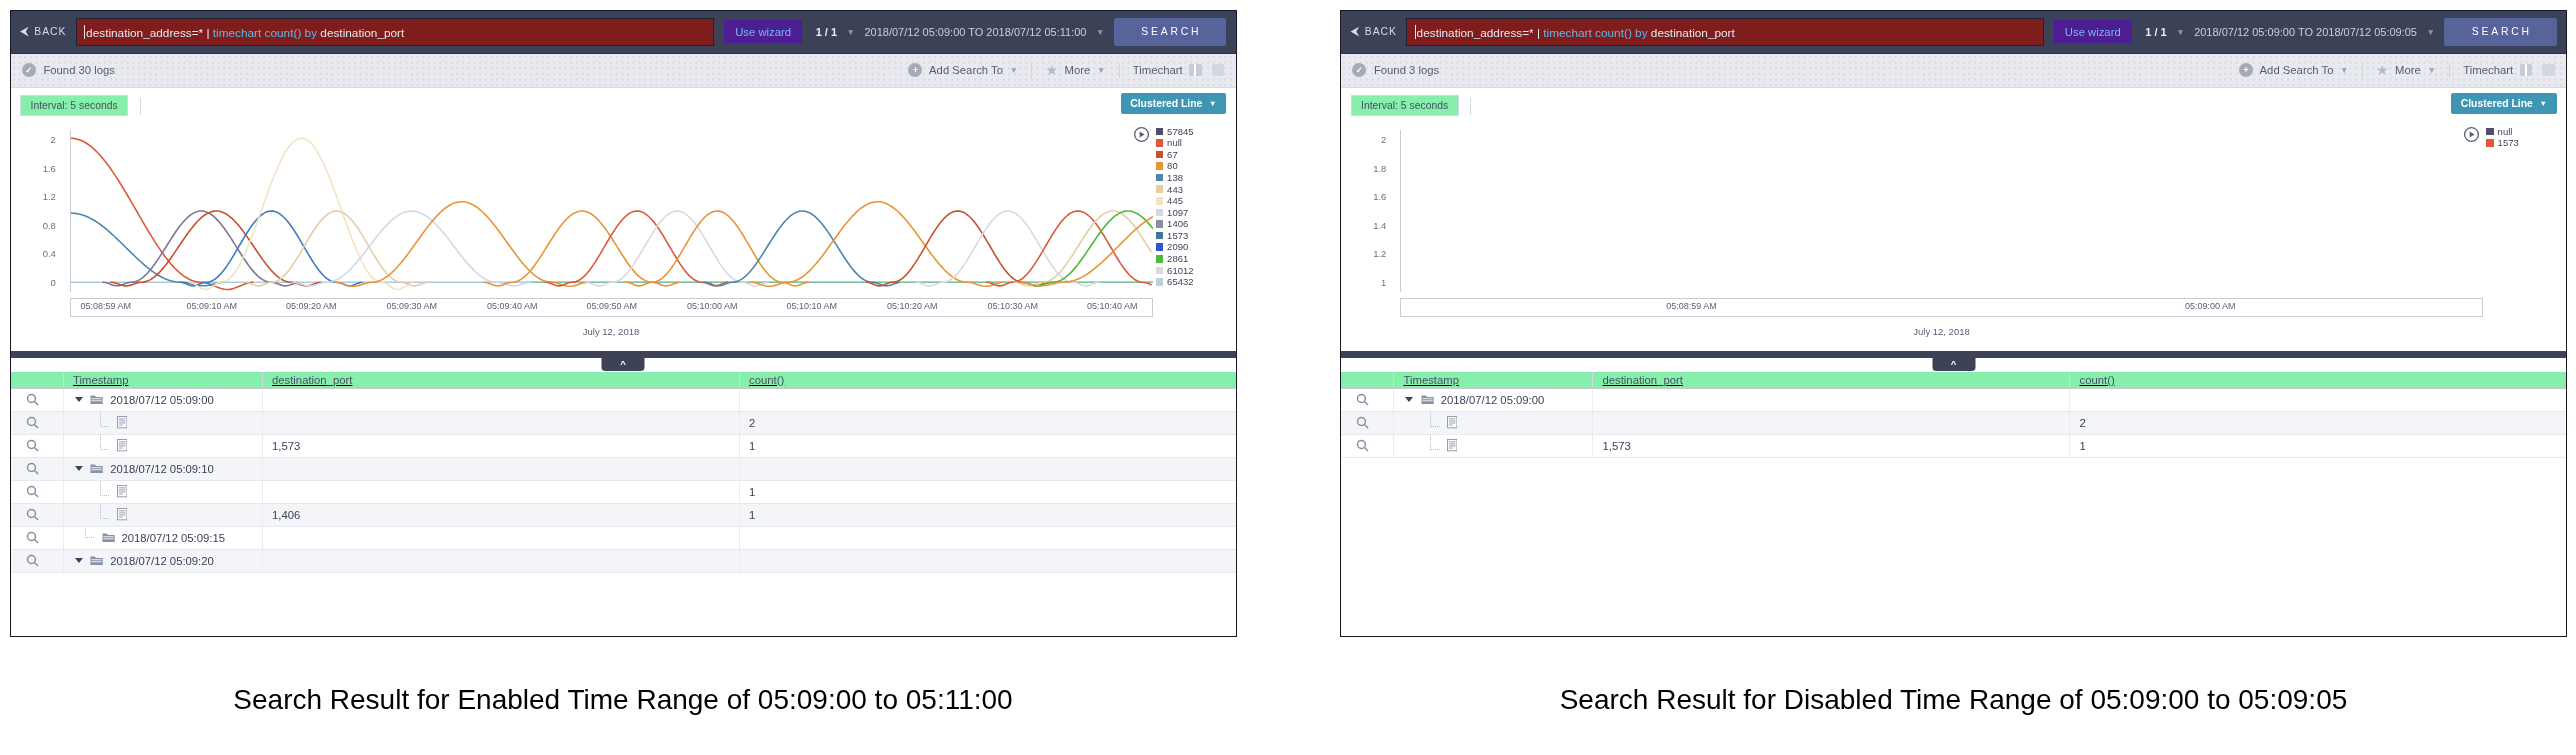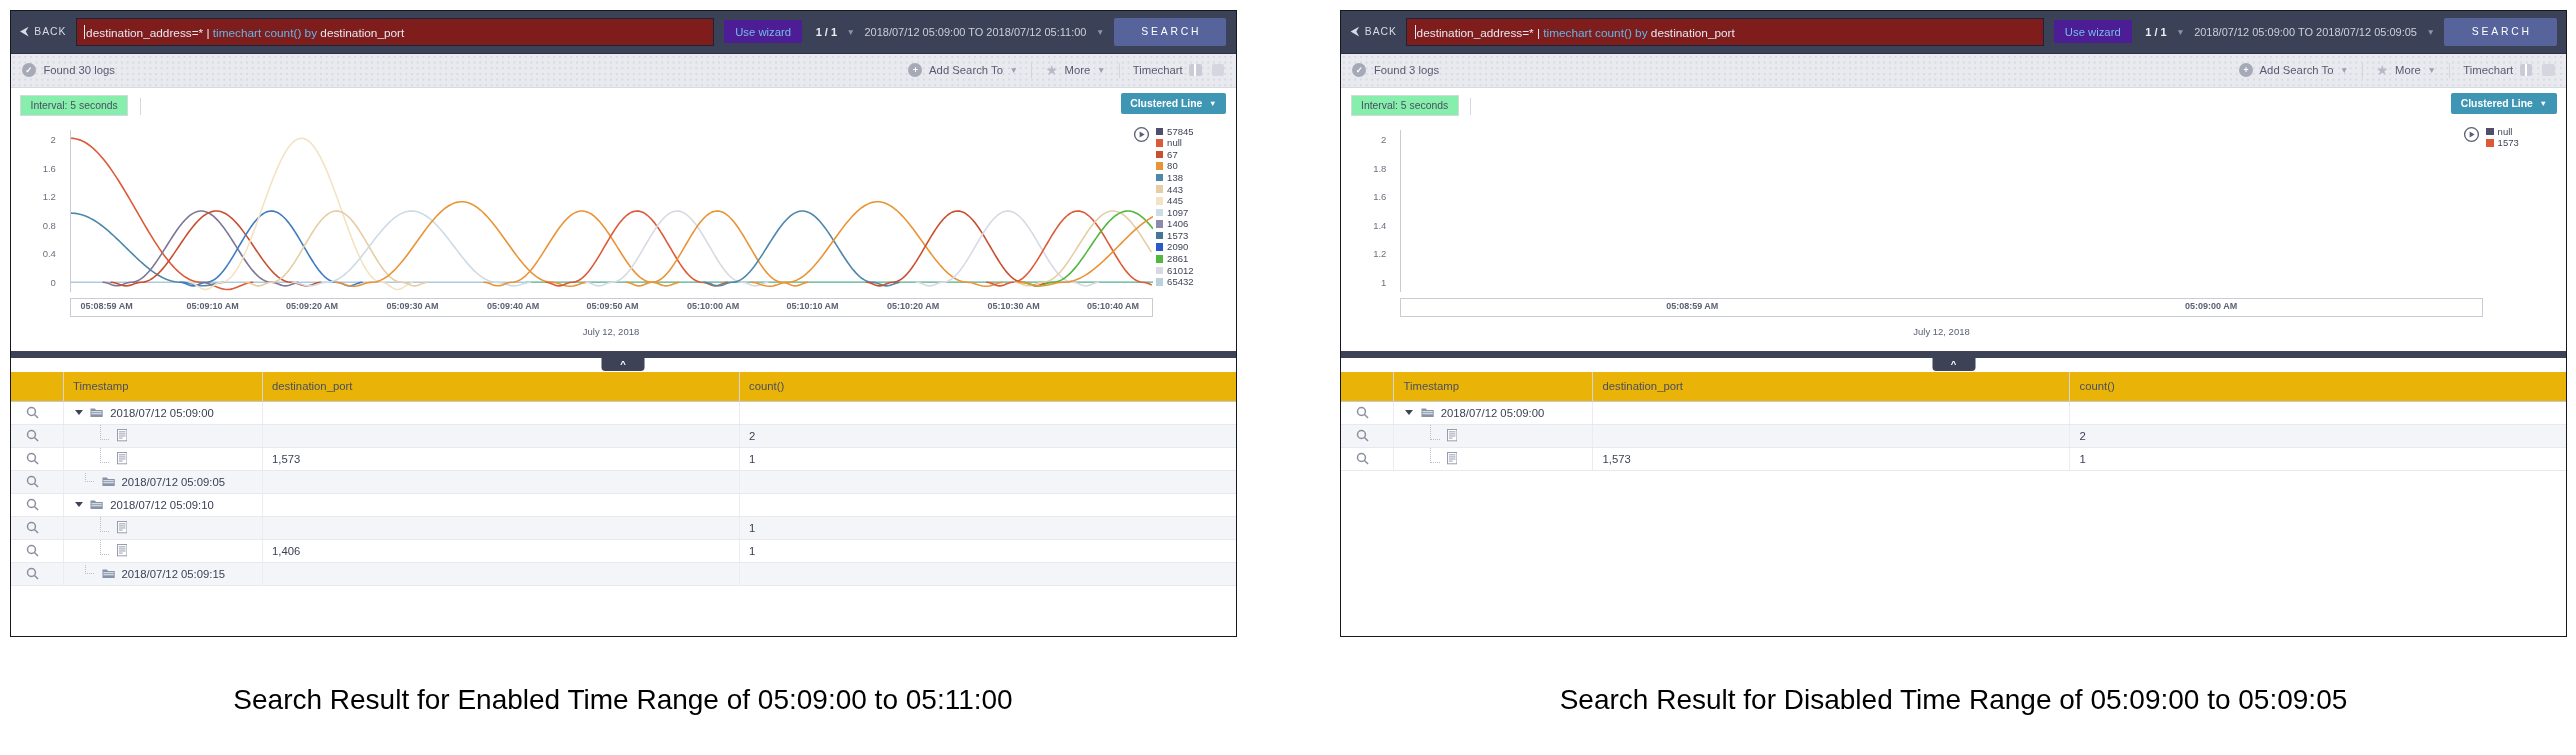--- a/index.html
+++ b/index.html
@@ -76,42 +76,42 @@
   .chart-type-btn .dd { font-size:7.6px; }
   .y-axis { position:absolute; left:0; top:42px; bottom:59px; width:53px; }
   .y-tick { position:absolute; right:7.6px; font-size:9.5px; color:#6a7080; transform:translateY(-4.7px); }
   .plot {
     position:absolute; left:59px; right:83px; top:42px; bottom:59px;
     border-left:0.9px solid #c9ccd4;
   }
   .plot svg { width:100%; height:100%; display:block; }
   .x-strip {
     position:absolute; left:59px; right:83px; bottom:34px; height:19px;
-    border:0.9px solid #c9ccd4; background:#fff;font-weight:bold;
+    border:0.9px solid #c9ccd4; background:#fff;
   }
   .x-tick { position:absolute; top:2.8px; font-size:9px; color:#5c6173; white-space:nowrap; }
   .x-date { position:absolute; left:59px; right:83px; bottom:13.2px; text-align:center; font-size:9.5px; color:#5c6173; }
   .legend { position:absolute; right:3.8px; top:38px; width:76px; }
   .legend-play { position:absolute; left:-23px; top:0px; }
   .legend-item { display:flex; align-items:center; gap:3.8px; height:11.6px; }
   .legend-swatch { width:7.6px; height:7.6px; flex:0 0 auto; }
   .legend-label { font-size:9.5px; color:#3f4456; line-height:1; }
 
   
   .divider { position:relative; height:21px; background:#ffffff; }
   .divider-bar { height:7.6px; background:#3d4257; }
   .collapse-tab {
     position:absolute; top:7.6px; left:50%; transform:translateX(-50%);
     width:43px; height:13.2px; background:#3d4257; border-radius:0 0 3.8px 3.8px;
     color:#ffffff; font-size:9.5px; font-weight:bold; text-align:center; line-height:11.3px; cursor:default;
   }
 
   
   .tbl { width:100%; }
-  .tbl-header { display:flex; height:30px; background:#eab308; border-bottom:0.9px solid #c6c9d2; }
+  .tbl-header { display:flex; height:17px; background:#86efac; border-bottom:0.9px solid #c6c9d2;text-decoration:underline; }
   .th { font-size:11.3px; color:#4a4f63; display:flex; align-items:center; border-right:0.9px solid #d2d5dd; }
   .col-icon { width:53px; flex:0 0 auto; }
   .col-ts { width:199px; flex:0 0 auto; padding-left:9.5px; }
   .col-port { width:477px; flex:0 0 auto; padding-left:9.5px; }
   .col-count { flex:1 1 auto; padding-left:9.5px; border-right:none !important; }
   .row { display:flex; height:23px; border-bottom:0.9px solid #e8e9ee; align-items:stretch; }
   .row:nth-child(even) { background:#f4f5f8; }
   .cell { display:flex; align-items:center; font-size:11.3px; color:#3a3f55; border-right:0.9px solid #ebecf1; }
   .cell.col-icon { padding-left:15px; }
   .tri { width:0; height:0; border-left:4.3px solid transparent; border-right:4.3px solid transparent; border-top:5.7px solid #3e4357; margin-left:11.3px; flex:0 0 auto; }
@@ -372,41 +372,20 @@
           <div class="cell col-count">1</div>
         </div>
         <div class="row">
           <div class="cell col-icon">
             <svg width="13.2" height="13.2" viewBox="0 0 14 14">
               <circle cx="5.8" cy="5.8" r="4.2" fill="none" stroke="#8a8fa0" stroke-width="1.6"></circle>
               <line x1="9" y1="9" x2="12.8" y2="12.8" stroke="#8a8fa0" stroke-width="1.6"></line>
             </svg>
           </div>
           <div class="cell col-ts" style="padding-left:0">
-            <span class="ldot"></span>
-            <span class="icon-gap">
-              <svg width="13.2" height="10.4" viewBox="0 0 14 11">
-                <path d="M0.5 1.5 h4.6 l1.3 1.6 h7.1 v7.4 h-13 z" fill="#8793a8"></path>
-                <line x1="1.5" y1="5" x2="12.5" y2="5" stroke="#fff" stroke-width="0.9"></line>
-                <line x1="1.5" y1="7.2" x2="12.5" y2="7.2" stroke="#fff" stroke-width="0.9"></line>
-              </svg>
-            </span>
-            <span class="ts-text">2018/07/12 05:09:05</span>
-          </div>
-          <div class="cell col-port"></div>
-          <div class="cell col-count"></div>
-        </div>
-        <div class="row">
-          <div class="cell col-icon">
-            <svg width="13.2" height="13.2" viewBox="0 0 14 14">
-              <circle cx="5.8" cy="5.8" r="4.2" fill="none" stroke="#8a8fa0" stroke-width="1.6"></circle>
-              <line x1="9" y1="9" x2="12.8" y2="12.8" stroke="#8a8fa0" stroke-width="1.6"></line>
-            </svg>
-          </div>
-          <div class="cell col-ts" style="padding-left:0">
             <span class="tri"></span>
             <span class="icon-gap">
               <svg width="13.2" height="10.4" viewBox="0 0 14 11">
                 <path d="M0.5 1.5 h4.6 l1.3 1.6 h7.1 v7.4 h-13 z" fill="#8793a8"></path>
                 <line x1="1.5" y1="5" x2="12.5" y2="5" stroke="#fff" stroke-width="0.9"></line>
                 <line x1="1.5" y1="7.2" x2="12.5" y2="7.2" stroke="#fff" stroke-width="0.9"></line>
               </svg>
             </span>
             <span class="ts-text">2018/07/12 05:09:10</span>
           </div>
@@ -467,20 +446,41 @@
           <div class="cell col-ts" style="padding-left:0">
             <span class="ldot"></span>
             <span class="icon-gap">
               <svg width="13.2" height="10.4" viewBox="0 0 14 11">
                 <path d="M0.5 1.5 h4.6 l1.3 1.6 h7.1 v7.4 h-13 z" fill="#8793a8"></path>
                 <line x1="1.5" y1="5" x2="12.5" y2="5" stroke="#fff" stroke-width="0.9"></line>
                 <line x1="1.5" y1="7.2" x2="12.5" y2="7.2" stroke="#fff" stroke-width="0.9"></line>
               </svg>
             </span>
             <span class="ts-text">2018/07/12 05:09:15</span>
+          </div>
+          <div class="cell col-port"></div>
+          <div class="cell col-count"></div>
+        </div>
+        <div class="row">
+          <div class="cell col-icon">
+            <svg width="13.2" height="13.2" viewBox="0 0 14 14">
+              <circle cx="5.8" cy="5.8" r="4.2" fill="none" stroke="#8a8fa0" stroke-width="1.6"></circle>
+              <line x1="9" y1="9" x2="12.8" y2="12.8" stroke="#8a8fa0" stroke-width="1.6"></line>
+            </svg>
+          </div>
+          <div class="cell col-ts" style="padding-left:0">
+            <span class="tri"></span>
+            <span class="icon-gap">
+              <svg width="13.2" height="10.4" viewBox="0 0 14 11">
+                <path d="M0.5 1.5 h4.6 l1.3 1.6 h7.1 v7.4 h-13 z" fill="#8793a8"></path>
+                <line x1="1.5" y1="5" x2="12.5" y2="5" stroke="#fff" stroke-width="0.9"></line>
+                <line x1="1.5" y1="7.2" x2="12.5" y2="7.2" stroke="#fff" stroke-width="0.9"></line>
+              </svg>
+            </span>
+            <span class="ts-text">2018/07/12 05:09:20</span>
           </div>
           <div class="cell col-port"></div>
           <div class="cell col-count"></div>
         </div>
       </div>
   </div>
 </div>
 <div class="caption caption-0">Search Result for Enabled Time Range of 05:09:00 to 05:11:00</div>
 
 <div class="panel panel-1">

